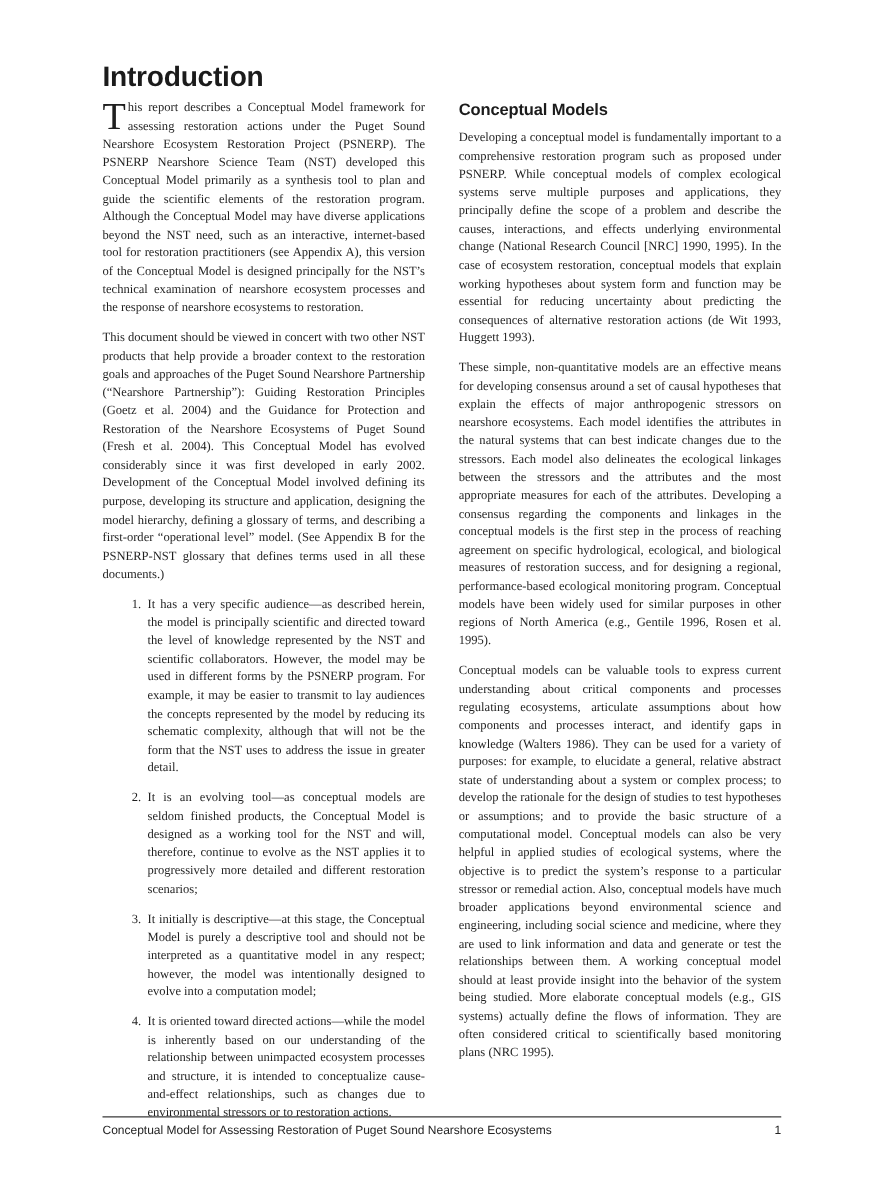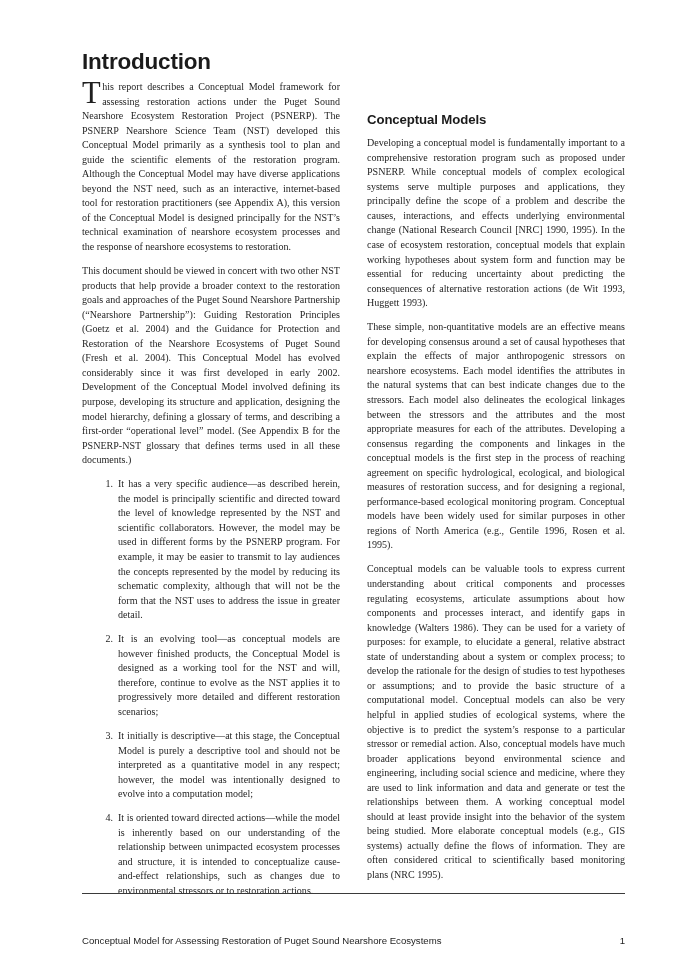--- a/index.html
+++ b/index.html
@@ -43,21 +43,21 @@
     width: 258px;
     font-size: 10.05px;
     line-height: 14.55px;
     text-align: justify;
     text-justify: inter-word;
     color: #1f1f1f;
     -webkit-hyphens: none;
     hyphens: none;
   }
   .col-left  { left: 82px;  }
-  .col-right { left: 367px; margin-top: 32px; }
+  .col-right { left: 367px; }
 
   .col p {
     margin: 0 0 9.5px 0;
     text-align: justify;
   }
 
   .section-head {
     font-family: "Liberation Sans", "DejaVu Sans", sans-serif;
     font-weight: bold;
     font-size: 13.2px;
@@ -114,21 +114,20 @@
     position: absolute;
     left: 82px;
     top: 899px;
     width: 543px;
     font-family: "Liberation Sans", "DejaVu Sans", sans-serif;
     font-size: 9.6px;
     color: #242424;
     display: flex;
     justify-content: space-between;
     align-items: baseline;
-    margin-top: 36px;
   }
   .footer .page-num { font-size: 9.6px; }
 </style>
 </head>
 <body>
 
 <div class="page">
 
   <h1 class="chapter-title">Introduction</h1>
 
@@ -139,21 +138,21 @@
     <p>This document should be viewed in concert with two other NST products that help provide a broader context to the restoration goals and approaches of the Puget Sound Nearshore Partnership (“Nearshore Partnership”): Guiding Restoration Principles (Goetz et al. 2004) and the Guidance for Protection and Restoration of the Nearshore Ecosystems of Puget Sound (Fresh et al. 2004). This Conceptual Model has evolved considerably since it was first developed in early 2002. Development of the Conceptual Model involved defining its purpose, developing its structure and application, designing the model hierarchy, defining a glossary of terms, and describing a first-order “operational level” model. (See Appendix B for the PSNERP-NST glossary that defines terms used in all these documents.)</p>
 
 
     <ol class="factors">
       <li>
         <span class="num">1.</span>
         <span>It has a very specific audience—as described herein, the model is principally scientific and directed toward the level of knowledge represented by the NST and scientific collaborators. However, the model may be used in different forms by the PSNERP program. For example, it may be easier to transmit to lay audiences the concepts represented by the model by reducing its schematic complexity, although that will not be the form that the NST uses to address the issue in greater detail.</span>
       </li>
       <li>
         <span class="num">2.</span>
-        <span>It is an evolving tool—as conceptual models are however finished products, the Conceptual Model is designed as a working tool for the NST and will, therefore, continue to evolve as the NST applies it to progressively more detailed and different restoration scenarios;</span>
+        <span>It is an evolving tool—as conceptual models are seldom finished products, the Conceptual Model is designed as a working tool for the NST and will, therefore, continue to evolve as the NST applies it to progressively more detailed and different restoration scenarios;</span>
       </li>
       <li>
         <span class="num">3.</span>
         <span>It initially is descriptive—at this stage, the Conceptual Model is purely a descriptive tool and should not be interpreted as a quantitative model in any respect; however, the model was intentionally designed to evolve into a computation model;</span>
       </li>
       <li>
         <span class="num">4.</span>
         <span>It is oriented toward directed actions—while the model is inherently based on our understanding of the relationship between unimpacted ecosystem processes and structure, it is intended to conceptualize cause-and-effect relationships, such as changes due to environmental stressors or to restoration actions.</span>
       </li>
     </ol>

